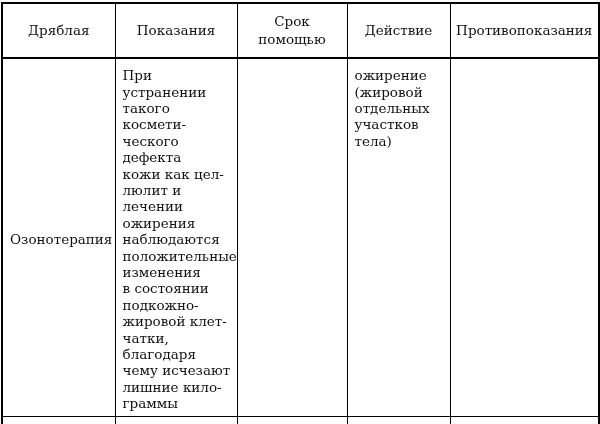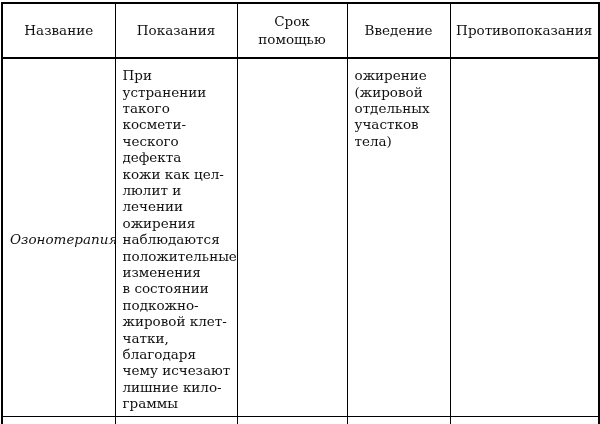--- a/index.html
+++ b/index.html
@@ -42,43 +42,42 @@
     text-align: left;
     vertical-align: top;
     padding: 8px 4px 4px 7px;
     white-space: pre-line;
     overflow: hidden;
   }
   .proc-table td.name-cell {
     vertical-align: middle;
     white-space: normal;
     padding-left: 7px;
-    font-style: italic;
   }
   tr.row-ozone { height: 266px; }
   tr.row-meso  { height: 100px; }
 </style>
 </head>
 <body>
 
 <table class="proc-table">
   <colgroup>
     <col style="width:113px">
     <col style="width:122px">
     <col style="width:110px">
     <col style="width:103px">
     <col style="width:149px">
   </colgroup>
   <thead>
     <tr>
-      <th>Название</th>
+      <th>Дряблая</th>
       <th>Показания</th>
       <th>Срок
 помощью</th>
-      <th>Введение</th>
+      <th>Действие</th>
       <th>Противопоказания</th>
     </tr>
   </thead>
   <tbody>
     <tr class="row-ozone">
       <td class="name-cell">Озонотерапия</td>
       <td>При устранении
 такого космети-
 ческого дефекта
 кожи как цел-

